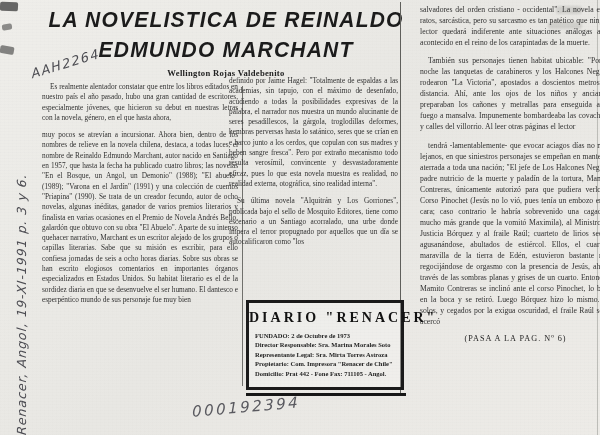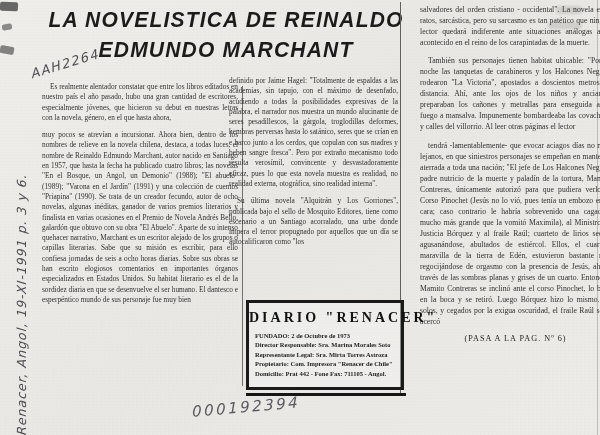--- a/index.html
+++ b/index.html
@@ -69,20 +69,21 @@
 <div id="scene">
 
   <div class="smudge" style="left:0;top:2px;width:18px;height:9px;transform:rotate(3deg);opacity:.75;"></div>
   <div class="smudge" style="left:2px;top:24px;width:10px;height:6px;transform:rotate(-8deg);opacity:.55;"></div>
   <div class="smudge" style="left:0;top:46px;width:14px;height:8px;transform:rotate(10deg);opacity:.6;"></div>
   <div class="ghost" style="left:556px;top:6px;width:26px;height:8px;"></div>
   <div class="ghost" style="left:548px;top:22px;width:34px;height:7px;"></div>
 
   <div id="headline-2" class="headline">EDMUNDO MARCHANT</div>
   <div id="headline-1" class="headline">LA NOVELISTICA DE REINALDO</div>
+  <div class="byline">Wellington Rojas Valdebenito</div>
 
   <div id="divider-1" class="vrule"></div>
   <div id="divider-2" class="vrule"></div>
   <div id="edge-right" class="vrule"></div>
 
   <div id="col1" class="col">
     <p class="body">Es realmente alentador constatar que entre los libros editados en nuestro país el año pasado, hubo una gran cantidad de escritores, especialmente jóvenes, que hicieron su debut en nuestras letras con la novela, género, en el que hasta ahora,</p>
     <p class="body noindent">muy pocos se atrevían a incursionar. Ahora bien, dentro de los nombres de relieve en la novela chilena, destaca, a todas luces, el nombre de Reinaldo Edmundo Marchant, autor nacido en Santiago en 1957, que hasta la fecha ha publicado cuatro libros; las novelas "En el Bosque, un Angol, un Demonio" (1988); "El abuelo" (1989); "Varona en el Jardín" (1991) y una colección de cuentos "Priapina" (1990). Se trata de un creador fecundo, autor de ocho novelas, algunas inéditas, ganador de varios premios literarios y finalista en varias ocasiones en el Premio de Novela Andrés Bello, galardón que obtuvo con su obra "El Abuelo". Aparte de su intenso quehacer narrativo, Marchant es un escritor alejado de los grupos o capillas literarias. Sabe que su misión es escribir, para ello confiesa jornadas de seis a ocho horas diarias. Sobre sus obras se han escrito elogiosos comentarios en importantes órganos especializados en Estados Unidos. Su habitat literario es el de la sordidez diaria en que se desenvuelve el ser humano. El dantesco e esperpéntico mundo de sus personaje fue muy bien</p>
   </div>
 

